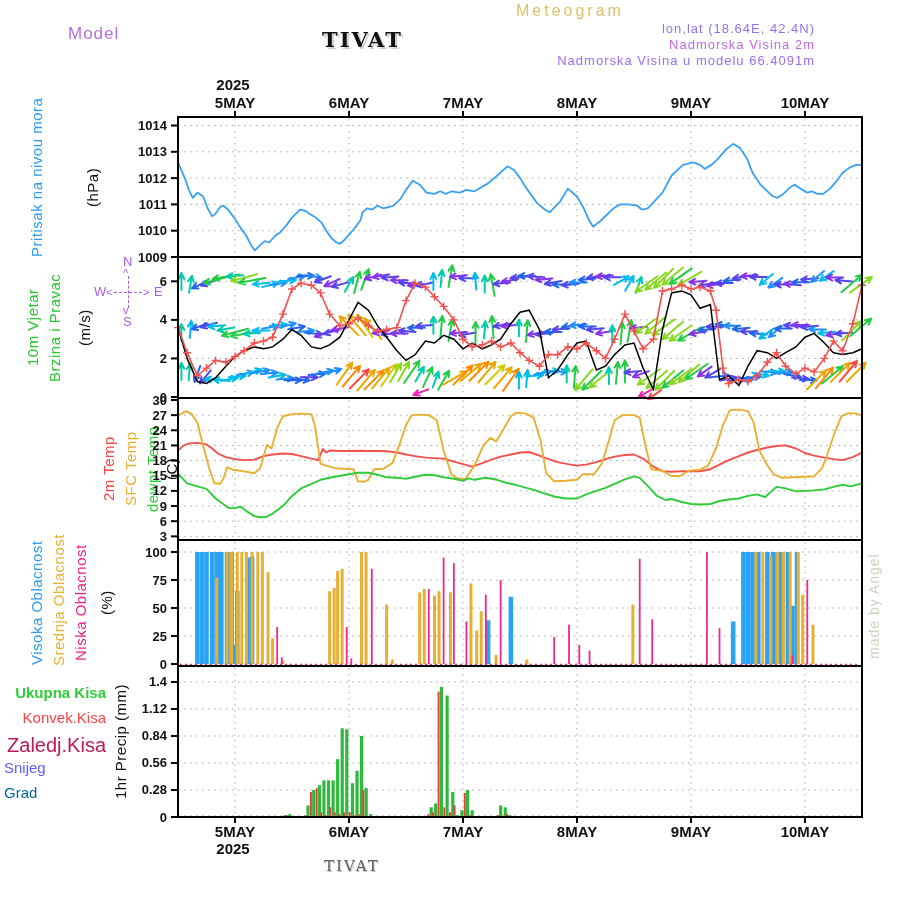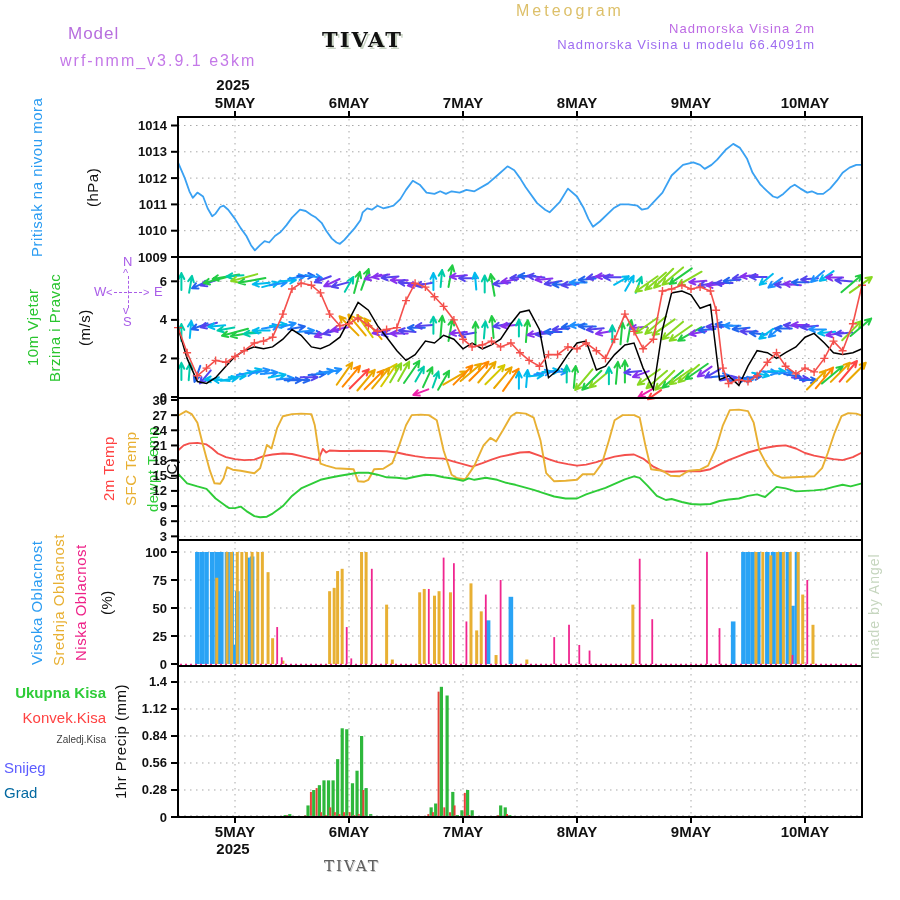--- a/index.html
+++ b/index.html
@@ -33,24 +33,24 @@
 </style>
 </head>
 <body>
 
 <div class="fig">
 
   <div class="abs meteogram-title">Meteogram</div>
   <div class="abs model-label">Model</div>
   <div class="abs station-title">TIVAT</div>
   <div class="abs hdr-right">
+    <div class="hdr-lonlat">lon,lat (18.64E, 42.4N)</div>
     <div class="hdr-elev">Nadmorska Visina 2m</div>
     <div class="hdr-modelelev">Nadmorska Visina u modelu 66.4091m</div>
   </div>
-  <div class="abs model-name">wrf-nmm_v3.9.1 e3km</div>
 
   <div class="vlab" style="left:28px;top:117px;height:140px;color:#2b9cf2;">Pritisak na nivou mora</div>
   <div class="vlab" style="left:84px;top:117px;height:140px;color:#111;">(hPa)</div>
 
   <div class="vlab" style="left:24px;top:257px;height:141px;color:#28c52e;">10m Vjetar</div>
   <div class="vlab" style="left:46px;top:257px;height:141px;color:#28c52e;">Brzina i Pravac</div>
   <div class="vlab" style="left:76px;top:257px;height:141px;color:#111;">(m/s)</div>
 
   <div class="compass">
     <span style="left:27px;top:0;">N</span>
@@ -70,21 +70,21 @@
   <div class="vlab" style="left:144px;top:398px;height:142px;color:#2ecc38;">dewpt Temp</div>
   <div class="vlab" style="left:163px;top:398px;height:142px;color:#111;">(C)</div>
 
   <div class="vlab" style="left:28px;top:540px;height:126px;color:#2b9cf2;">Visoka Oblacnost</div>
   <div class="vlab" style="left:50px;top:540px;height:126px;color:#e8b033;">Srednja Oblacnost</div>
   <div class="vlab" style="left:72px;top:540px;height:126px;color:#ee2288;">Niska Oblacnost</div>
   <div class="vlab" style="left:98px;top:540px;height:126px;color:#111;">(%)</div>
 
   <div class="abs" style="left:4px;top:684px;width:102px;text-align:right;font-size:15px;color:#2ecc38;font-weight:bold;">Ukupna Kisa</div>
   <div class="abs" style="left:4px;top:709px;width:102px;text-align:right;font-size:15px;color:#ff4242;">Konvek.Kisa</div>
-  <div class="abs" style="left:4px;top:734px;width:102px;text-align:right;font-size:10px;color:#404040;">Zaledj.Kisa</div>
+  <div class="abs" style="left:4px;top:734px;width:102px;text-align:right;font-size:20px;color:#be185d;">Zaledj.Kisa</div>
   <div class="abs" style="left:4px;top:759px;width:102px;font-size:15px;color:#5c5cff;">Snijeg</div>
   <div class="abs" style="left:4px;top:784px;width:102px;text-align:left;font-size:15px;color:#0369a1;">Grad</div>
   <div class="vlab" style="left:112px;top:666px;height:151px;color:#111;">1hr Precip (mm)</div>
 
   <svg id="meteogram-svg" width="900" height="900" style="position:absolute;left:0;top:0;">
       <line x1="178" x2="862" y1="125.5" y2="125.5" class="grid"></line>
       <line x1="178" x2="862" y1="151.8" y2="151.8" class="grid"></line>
       <line x1="178" x2="862" y1="178.1" y2="178.1" class="grid"></line>
       <line x1="178" x2="862" y1="204.4" y2="204.4" class="grid"></line>
       <line x1="178" x2="862" y1="230.7" y2="230.7" class="grid"></line>

